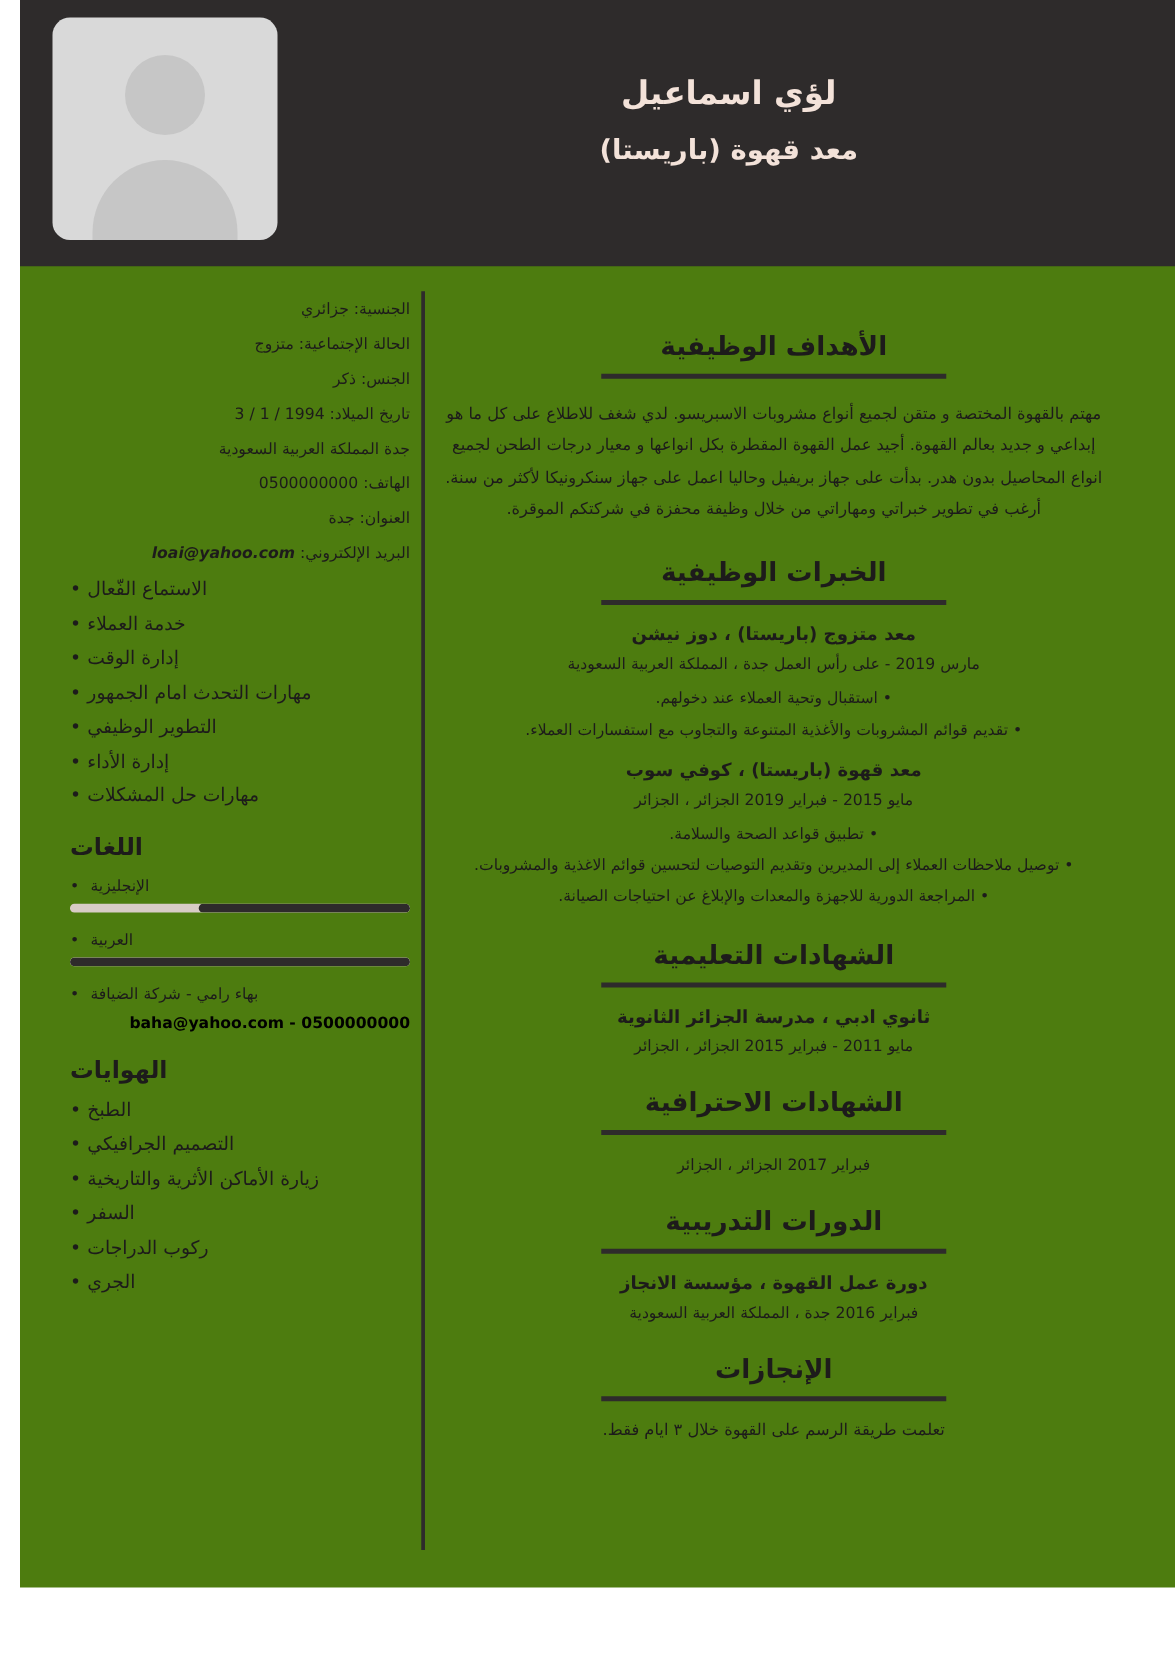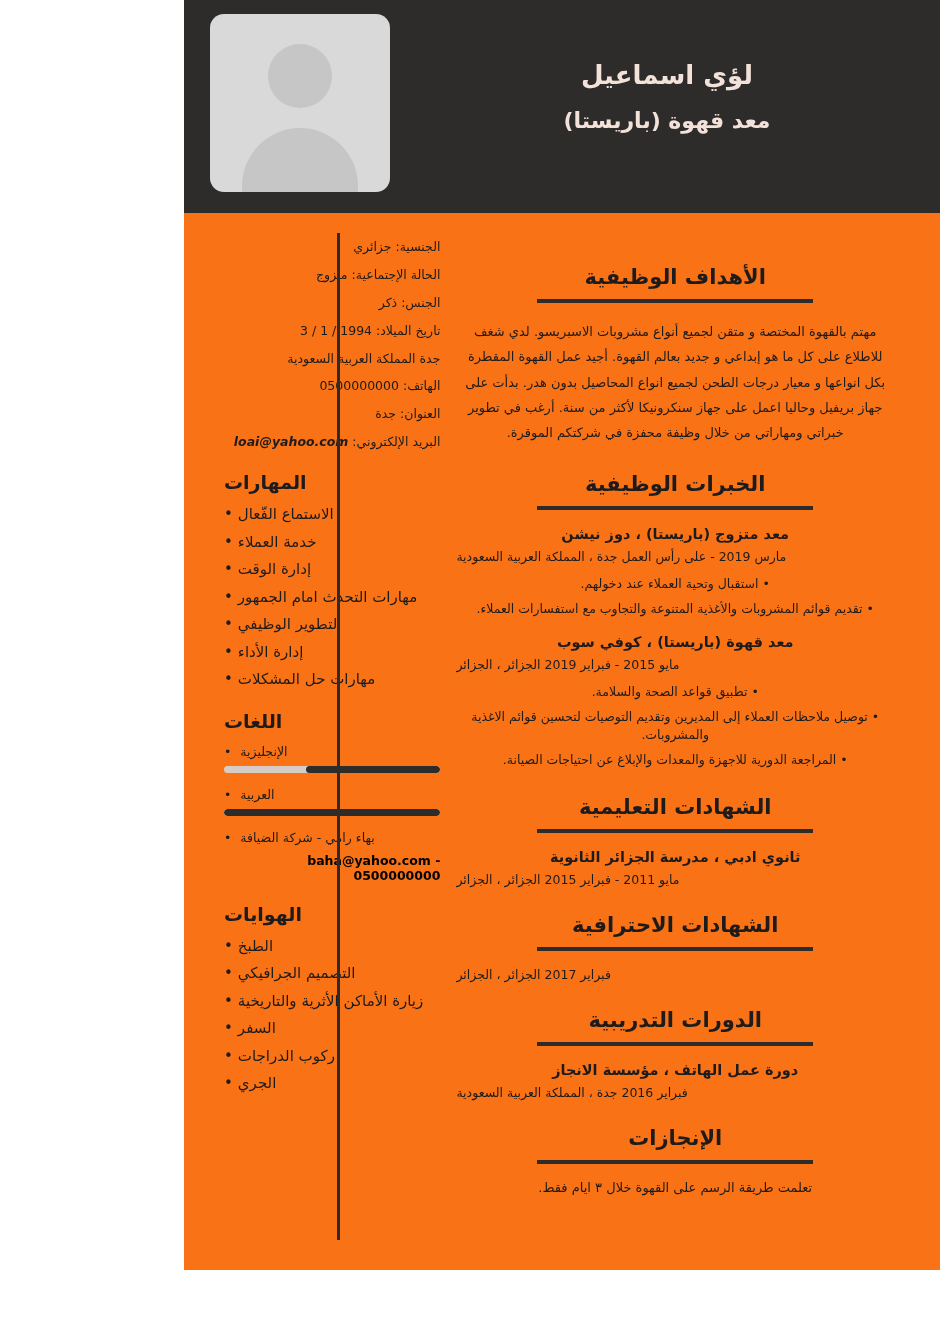--- a/index.html
+++ b/index.html
@@ -7,22 +7,22 @@
     margin: 0; padding: 0;
     background: #ffffff;
   }
   body {
     width: 940px; height: 1328px;
     font-family: "DejaVu Sans", "Liberation Sans", sans-serif;
     direction: rtl;
   }
   .page {
     position: relative;
-    width: 756px; height: 1328px;
-    background: #f97316;
+    width: 924px; height: 1328px;
+    background: #4d7c0f;
     overflow: hidden;
   }
 
   
   .header {
     position: relative;
     height: 213px;
     background: #2e2b2b;
     padding: 0;
   }
@@ -206,21 +206,21 @@
   .entry-title {
     font-size: 14.5px;
     font-weight: bold;
     color: #1d1b1b;
     text-align: center;
     margin-bottom: 7px;
   }
   .entry-meta {
     font-size: 12.5px;
     color: #1d1b1b;
-    text-align: left;
+    text-align: center;
     margin-bottom: 11px;
   }
   .main ul {
     list-style: none;
     margin: 0 0 16px 0;
     padding: 0;
   }
   .main ul li {
     font-size: 12.5px;
     color: #1d1b1b;
@@ -300,21 +300,21 @@
 
       <div class="sec-title-main">الشهادات الاحترافية</div>
       <div class="sec-rule"></div>
       <div>
         <div class="entry-meta">فبراير 2017  الجزائر  ،  الجزائر</div>
       </div>
 
       <div class="sec-title-main">الدورات التدريبية</div>
       <div class="sec-rule"></div>
       <div>
-        <div class="entry-title">دورة عمل الهاتف ، مؤسسة الانجاز</div>
+        <div class="entry-title">دورة عمل القهوة ، مؤسسة الانجاز</div>
         <div class="entry-meta">فبراير 2016  جدة  ،  المملكة العربية السعودية</div>
       </div>
 
       <div class="sec-title-main">الإنجازات</div>
       <div class="sec-rule"></div>
       <div class="achv">تعلمت طريقة الرسم على القهوة خلال ٣ ايام فقط.</div>
 
     </div>
 
     <div class="side">
@@ -324,21 +324,20 @@
       <div class="side-line">الجنس: ذكر</div>
       <div class="side-line">تاريخ الميلاد: 1994 / 1 / 3</div>
       <div class="side-line">جدة المملكة العربية السعودية</div>
       <div class="side-line">الهاتف: 0500000000</div>
       <div class="side-line">العنوان: جدة</div>
       <div class="side-line">
         <span>البريد الإلكتروني:</span>
         <span class="email-val">loai@yahoo.com</span>
       </div>
 
-      <div class="sec-title-side">المهارات</div>
       <ul>
         <li><span>الاستماع الفّعال</span><span class="bullet-l">•</span></li>
         <li><span>خدمة العملاء</span><span class="bullet-l">•</span></li>
         <li><span>إدارة الوقت</span><span class="bullet-l">•</span></li>
         <li><span>مهارات التحدث امام الجمهور</span><span class="bullet-l">•</span></li>
         <li><span>التطوير الوظيفي</span><span class="bullet-l">•</span></li>
         <li><span>إدارة الأداء</span><span class="bullet-l">•</span></li>
         <li><span>مهارات حل المشكلات</span><span class="bullet-l">•</span></li>
       </ul>
 

